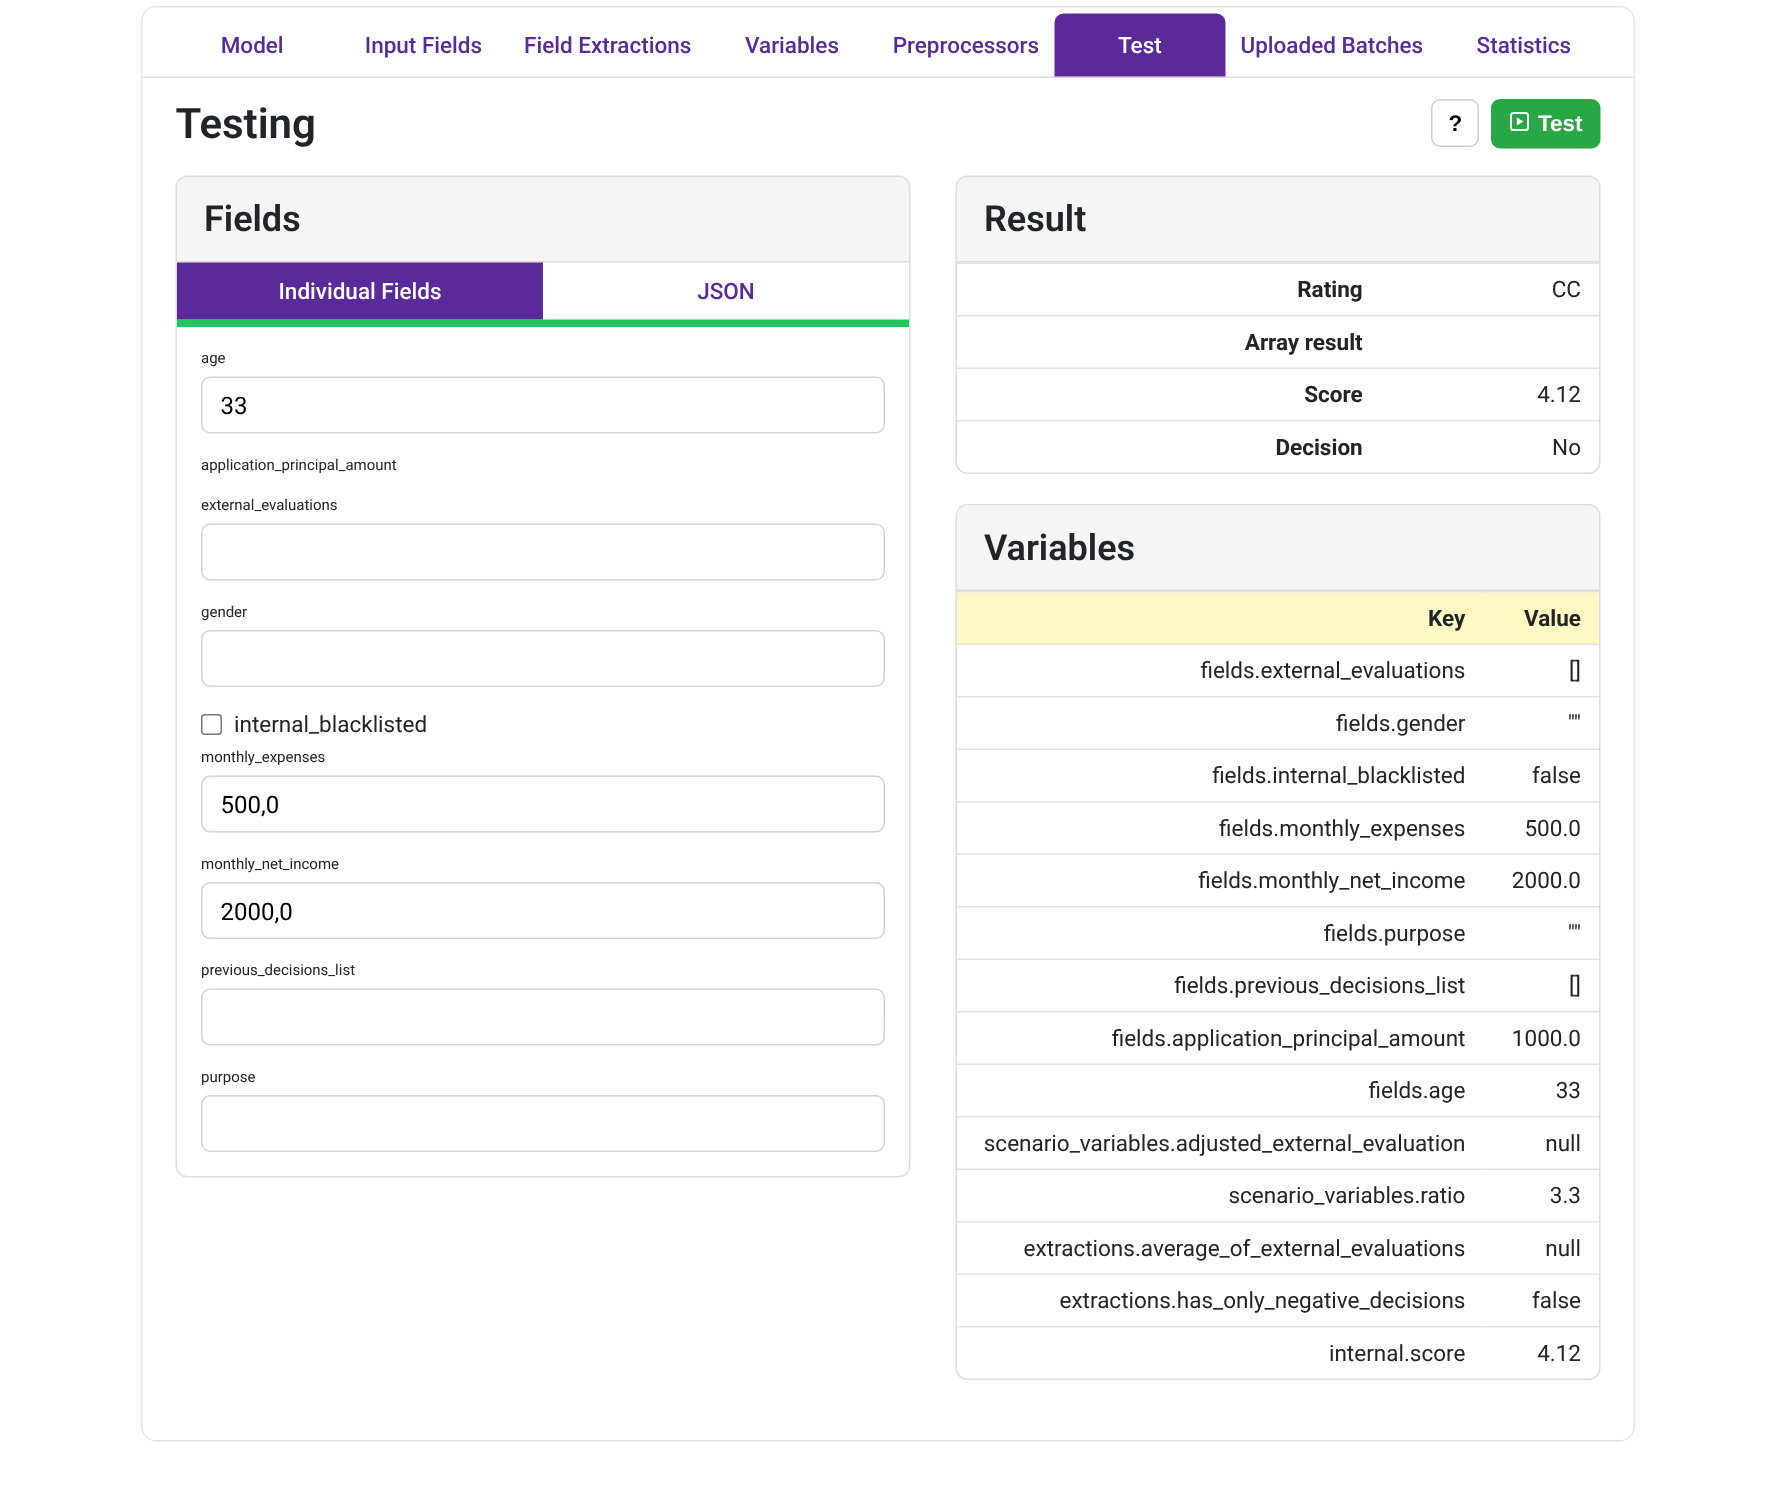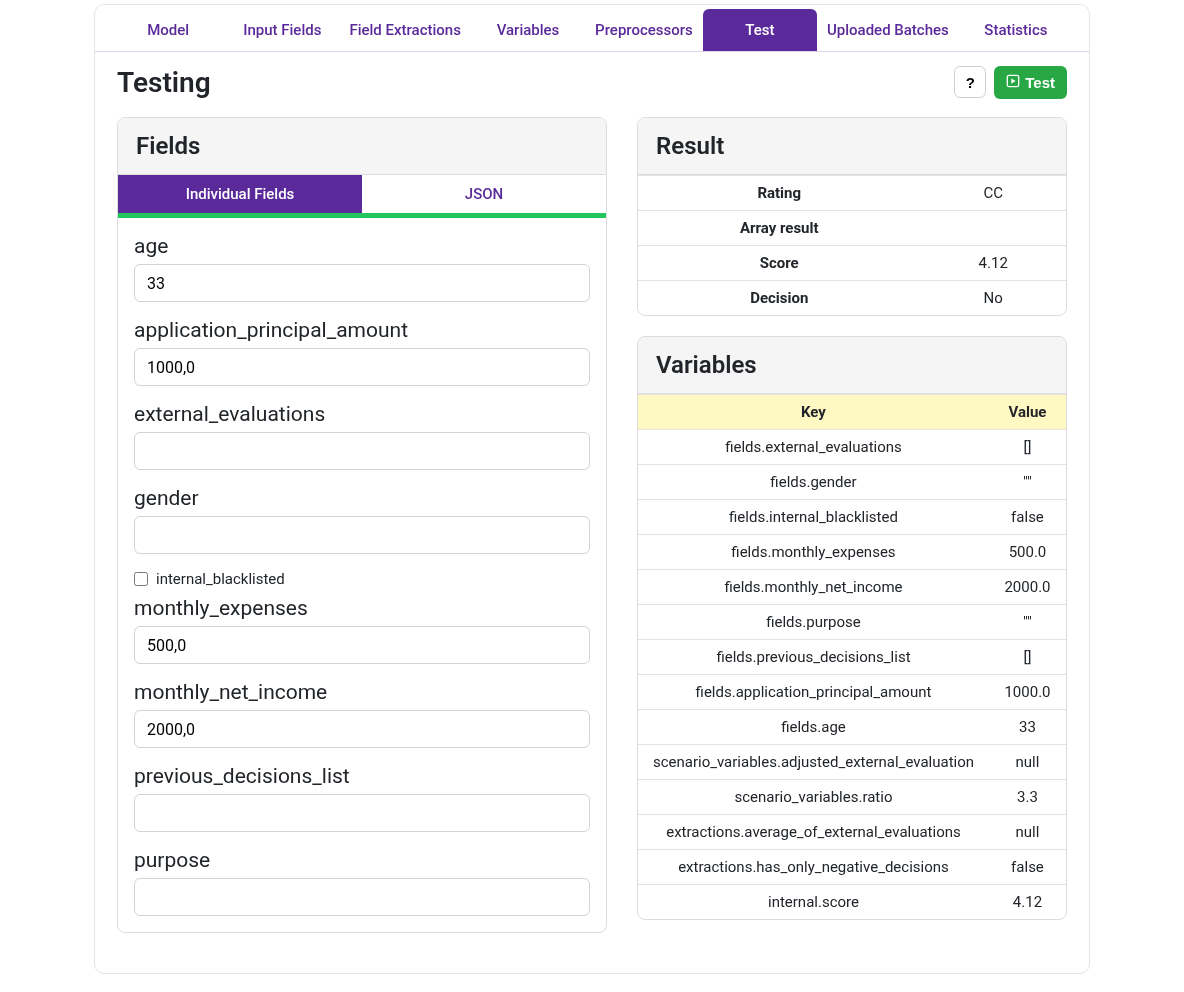--- a/index.html
+++ b/index.html
@@ -118,21 +118,21 @@
     color: #fff;
   }
 
   .fields-body {
     padding: 16px;
   }
   .field-group { margin-bottom: 16px; }
   .field-group:last-child { margin-bottom: 0; }
   .field-label {
     display: block;
-    font-size: 21px;
+    font-size: 10px;
     margin-bottom: 6px;
     color: #212529;
   }
   .field-input {
     width: 100%;
     height: 38px;
     border: 1px solid #ced4da;
     border-radius: 6px;
     padding: 6px 12px;
     font-size: 16px;
@@ -150,21 +150,21 @@
 
   
   table.kv {
     width: 100%;
     border-collapse: collapse;
     font-size: 15px;
   }
   table.kv th, table.kv td {
     border-top: 1px solid #e3e3e3;
     padding: 8px 12px;
-    text-align: center;
+    text-align: right;
     margin-top: 35px;
   }
   table.kv thead th {
     font-weight: 700;
     background: #fef9c3;
   }
   table.result td.label { font-weight: 700; width: 66%; }
   table.vars th:first-child, table.vars td:first-child { width: 82%; }
   table.vars td.val { white-space: nowrap; }
 </style>
@@ -209,21 +209,20 @@
         </div>
         <div class="fields-body">
 
           <div class="field-group">
             <label class="field-label">age</label>
             <input class="field-input" value="33" style="">
           </div>
 
           <div class="field-group">
             <label class="field-label">application_principal_amount</label>
-            <input class="field-input" value="1000,0" style="">
           </div>
 
           <div class="field-group">
             <label class="field-label">external_evaluations</label>
             <input class="field-input" value="" style="">
           </div>
 
           <div class="field-group">
             <label class="field-label">gender</label>
             <input class="field-input" value="" style="">

